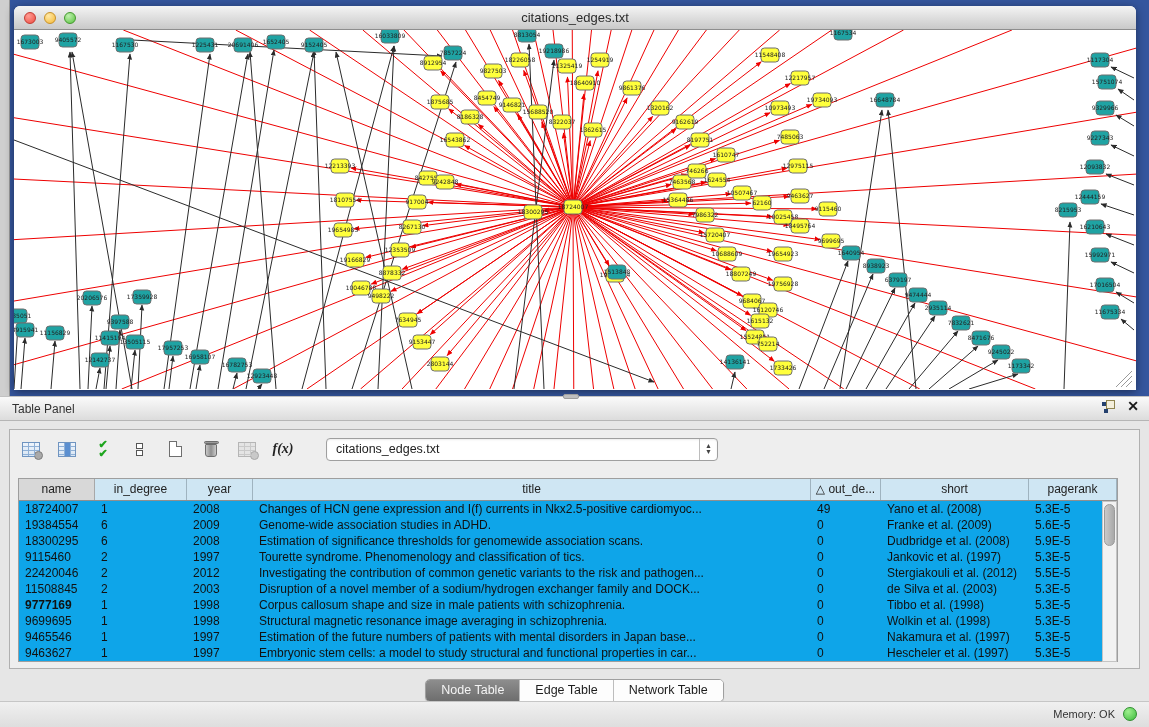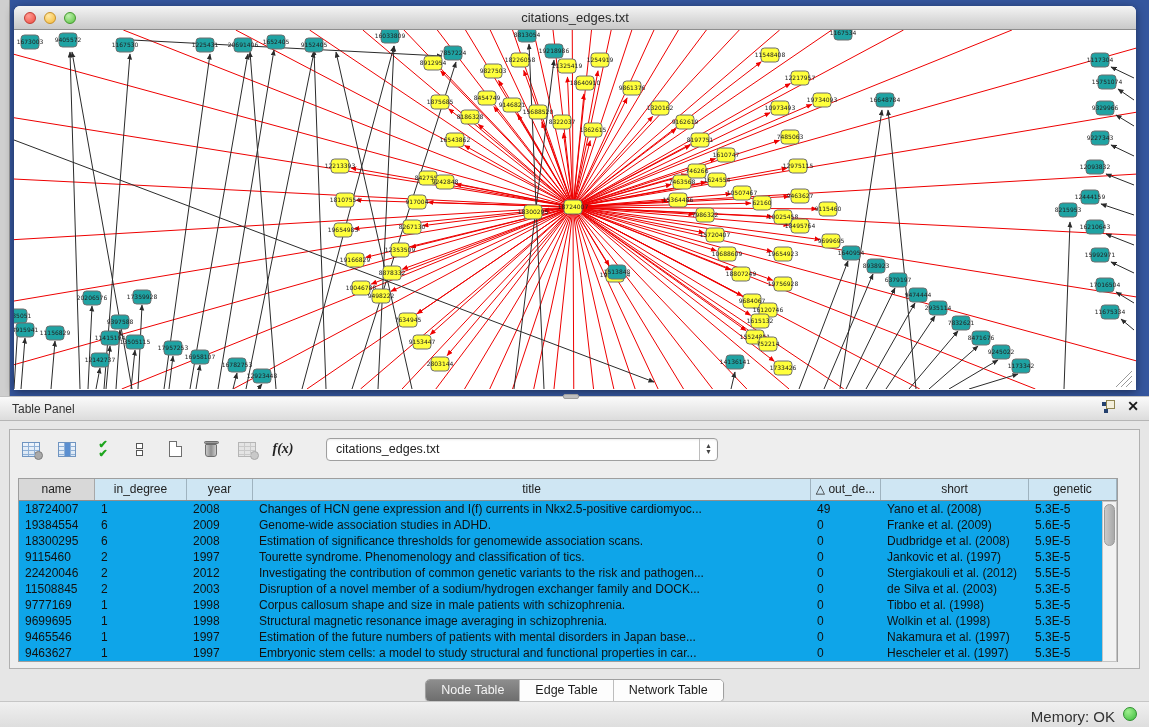--- a/index.html
+++ b/index.html
@@ -58,21 +58,21 @@
 
   .tabs-row { position:absolute; left:0; top:283px; width:1149px; display:flex; justify-content:center; }
   .seg { display:inline-flex; border:1px solid #9f9f9f; border-radius:5px; overflow:hidden; background:#fdfdfd;
          box-shadow:0 1px 1px rgba(0,0,0,.15); }
   .seg-btn { font-size:12.5px; padding:3px 15px 4px 15px; color:#1d1d1d; background:#fdfdfd; border-right:1px solid #bdbdbd; }
   .seg-btn:last-child { border-right:none; }
   .seg-btn.active { background:linear-gradient(#8d8d8d,#6e6e6e); color:#f4f4f4; }
 
   .statusbar { position:absolute; left:0; top:305px; width:1149px; height:26px; background:linear-gradient(#f0f0f0,#dedede);
                border-top:1px solid #c6c6c6; }
-  .mem { position:absolute; right:34px; top:6px; font-size:15px; color:#333; }
+  .mem { position:absolute; right:34px; top:6px; font-size:11px; color:#333; }
   .mem-dot { position:absolute; right:12px; top:5px; width:14px; height:14px; border-radius:50%;
              background:radial-gradient(circle at 35% 30%, #9ef08e, #3dbb3d); border:1px solid #2e8f2e; }
 
   
   .ic-table { width:18px; height:15px; border:1px solid #6f94c0; background:linear-gradient(#eef4fb,#d9e6f4); position:relative; }
   .ic-table:before { content:""; position:absolute; left:0; right:0; top:3px; height:1px; background:#8fb0d6; box-shadow:0 4px 0 #8fb0d6, 0 8px 0 #8fb0d6; }
   .ic-table:after { content:""; position:absolute; top:0; bottom:0; left:5px; width:1px; background:#8fb0d6; box-shadow:6px 0 0 #8fb0d6; }
   .ic-gear { position:absolute; right:-4px; bottom:-4px; width:9px; height:9px; border-radius:50%; background:#a9a9a9; border:1px solid #7d7d7d; }
   .ic-colsel { position:absolute; left:6px; top:0; bottom:0; width:5px; background:#5b8fd0; }
   .ic-check { color:#1ea51e; font-size:11px; font-weight:bold; line-height:9px; }
@@ -816,21 +816,21 @@
     </div>
 
     <div class="grid-wrap">
       <div class="grid-head" id="grid-head">
           <div class="gh-cell gray" style="width: 76px;">name</div>
           <div class="gh-cell" style="width: 92px;">in_degree</div>
           <div class="gh-cell" style="width: 66px;">year</div>
           <div class="gh-cell" style="flex: 1 1 0%;">title</div>
           <div class="gh-cell" style="width: 70px;">△ out_de...</div>
           <div class="gh-cell" style="width: 148px;">short</div>
-          <div class="gh-cell" style="width: 88px;">genetic</div>
+          <div class="gh-cell" style="width: 88px;">pagerank</div>
         </div>
       <div class="grid-body" id="grid-body">
           <div class="g-row">
             <div class="g-cell" style="width: 76px;">18724007</div>
             <div class="g-cell" style="width: 92px;">1</div>
             <div class="g-cell" style="width: 66px;">2008</div>
             <div class="g-cell" style="flex: 1 1 0%;">Changes of HCN gene expression and I(f) currents in Nkx2.5-positive cardiomyoc...</div>
             <div class="g-cell" style="width: 70px; margin-left: 19px;">49</div>
             <div class="g-cell" style="width: 148px;">Yano et al. (2008)</div>
             <div class="g-cell" style="width: 88px;">5.3E-5</div>
@@ -874,21 +874,21 @@
           <div class="g-row">
             <div class="g-cell" style="width: 76px;">11508845</div>
             <div class="g-cell" style="width: 92px;">2</div>
             <div class="g-cell" style="width: 66px;">2003</div>
             <div class="g-cell" style="flex: 1 1 0%;">Disruption of a novel member of a sodium/hydrogen exchanger family and DOCK...</div>
             <div class="g-cell" style="width: 70px;">0</div>
             <div class="g-cell" style="width: 148px;">de Silva et al. (2003)</div>
             <div class="g-cell" style="width: 88px;">5.3E-5</div>
           </div>
           <div class="g-row">
-            <div class="g-cell" style="width: 76px;">9777169</div>
+            <div class="g-cell" style="width: 76px; font-weight: bold;">9777169</div>
             <div class="g-cell" style="width: 92px;">1</div>
             <div class="g-cell" style="width: 66px;">1998</div>
             <div class="g-cell" style="flex: 1 1 0%;">Corpus callosum shape and size in male patients with schizophrenia.</div>
             <div class="g-cell" style="width: 70px;">0</div>
             <div class="g-cell" style="width: 148px;">Tibbo et al. (1998)</div>
             <div class="g-cell" style="width: 88px;">5.3E-5</div>
           </div>
           <div class="g-row">
             <div class="g-cell" style="width: 76px;">9699695</div>
             <div class="g-cell" style="width: 92px;">1</div>

